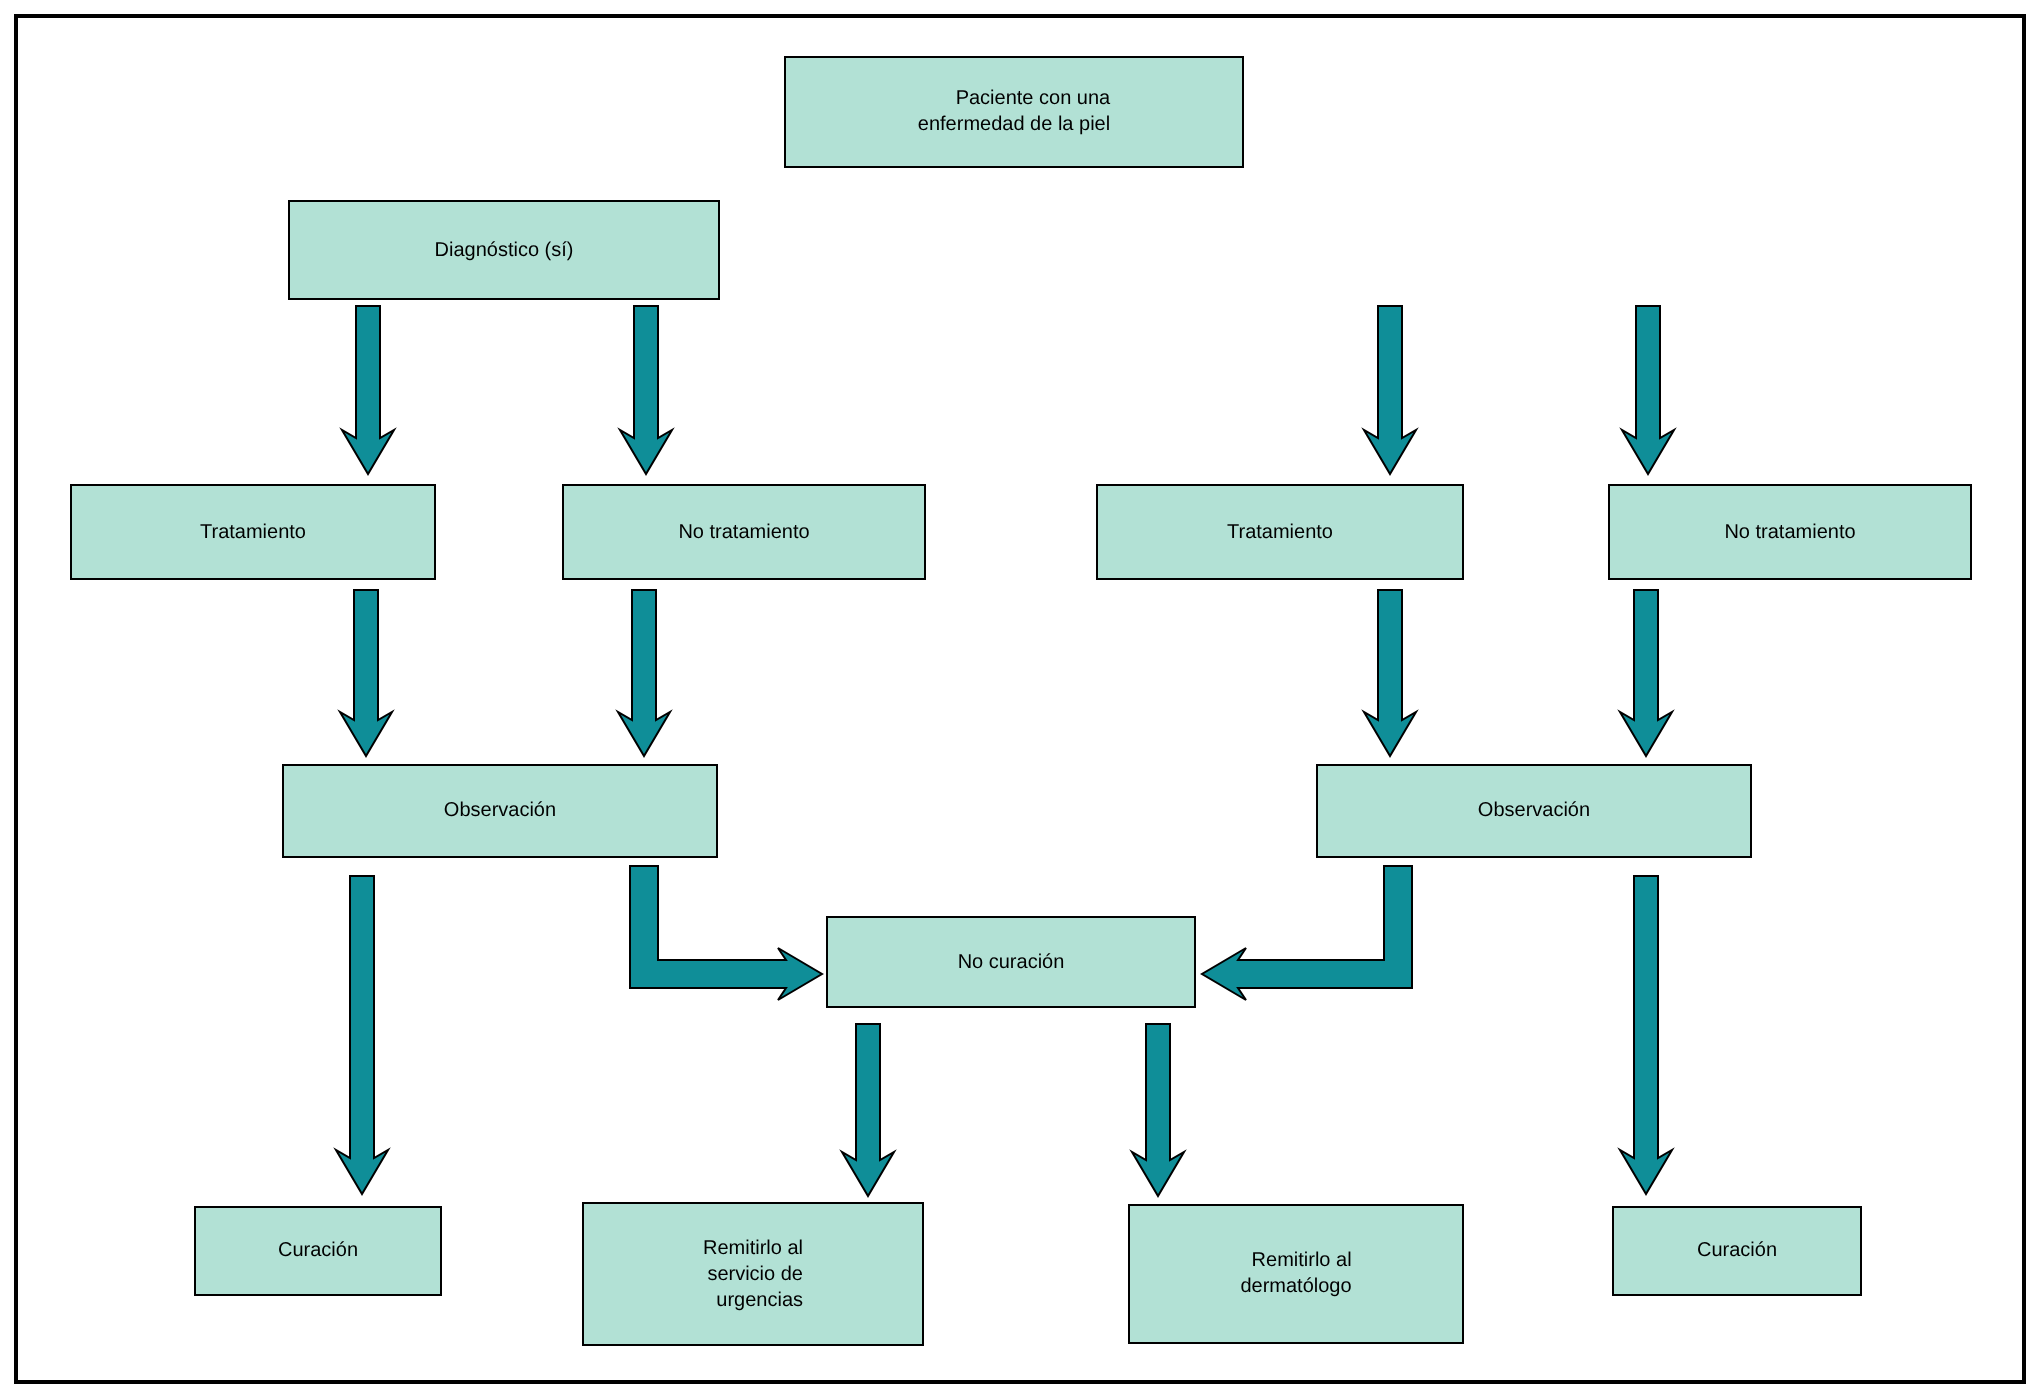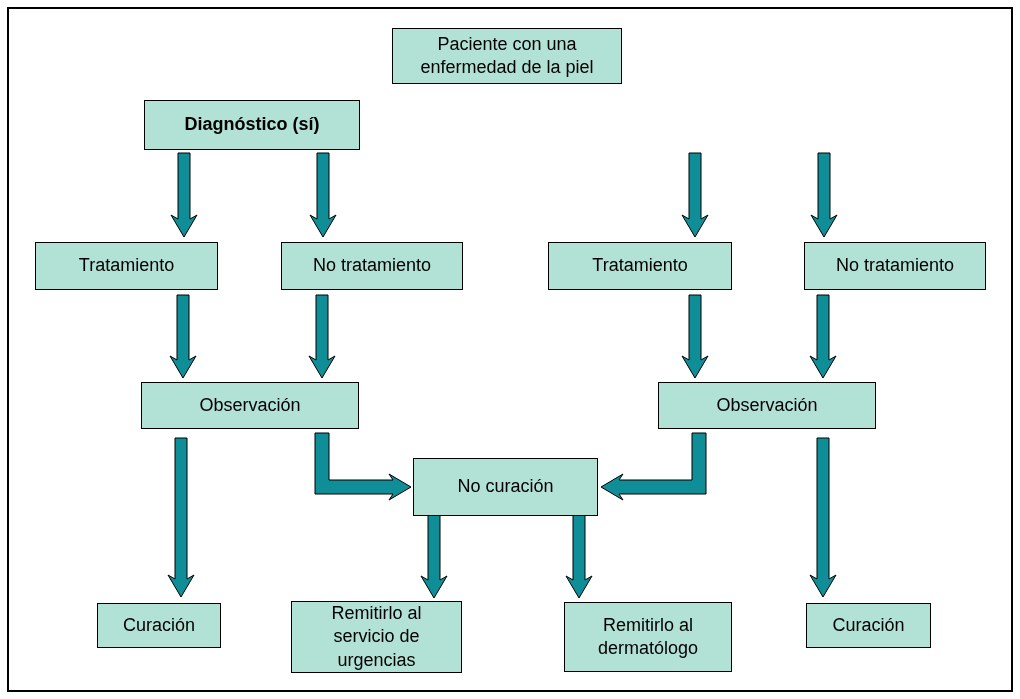--- a/index.html
+++ b/index.html
@@ -18,37 +18,37 @@
     box-sizing: border-box;
   }
   .node {
     position: absolute;
     box-sizing: border-box;
     background: var(--box-fill, #b2e1d5);
     border: 1px solid var(--box-border, #000000);
     display: flex;
     align-items: center;
     justify-content: center;
-    text-align: center;
-    font-size: 18px;
+    text-align: right;
+    font-size: 10px;
     line-height: 1.3;
     color: #000000;
     white-space: pre-line;
   }
   
   #n-paciente   { left: 392px; top: 28px;  width: 230px; height: 56px; }
-  #n-diag-si    { left: 144px; top: 100px; width: 216px; height: 50px; font-weight: bold; }
+  #n-diag-si    { left: 144px; top: 100px; width: 216px; height: 50px; }
   #n-diag-no    { left: 658px; top: 100px; width: 218px; height: 50px; }
   #n-trat-l     { left: 35px;  top: 242px; width: 183px; height: 48px; }
   #n-notrat-l   { left: 281px; top: 242px; width: 182px; height: 48px; }
   #n-trat-r     { left: 548px; top: 242px; width: 184px; height: 48px; }
   #n-notrat-r   { left: 804px; top: 242px; width: 182px; height: 48px; }
   #n-obs-l      { left: 141px; top: 382px; width: 218px; height: 47px; }
   #n-obs-r      { left: 658px; top: 382px; width: 218px; height: 47px; }
-  #n-nocur      { left: 413px; top: 458px; width: 185px; height: 58px; }
+  #n-nocur      { left: 413px; top: 458px; width: 185px; height: 46px; }
   #n-cur-l      { left: 97px;  top: 603px; width: 124px; height: 45px; }
   #n-remit-urg  { left: 291px; top: 601px; width: 171px; height: 72px; }
   #n-remit-derm { left: 564px; top: 602px; width: 168px; height: 70px; }
   #n-cur-r      { left: 806px; top: 603px; width: 125px; height: 45px; }
   #arrows {
     position: absolute;
     left: 0; top: 0;
     width: 1020px; height: 699px;
     pointer-events: none;
   }

